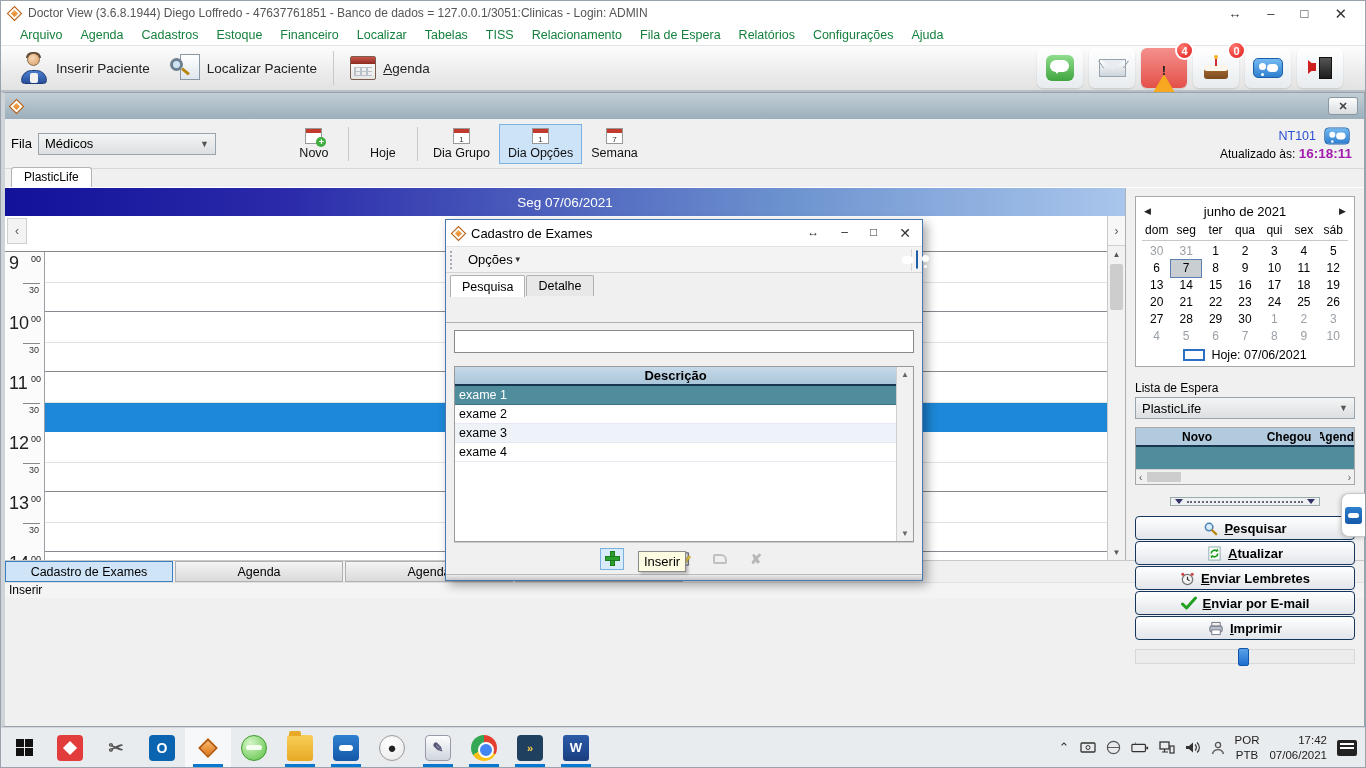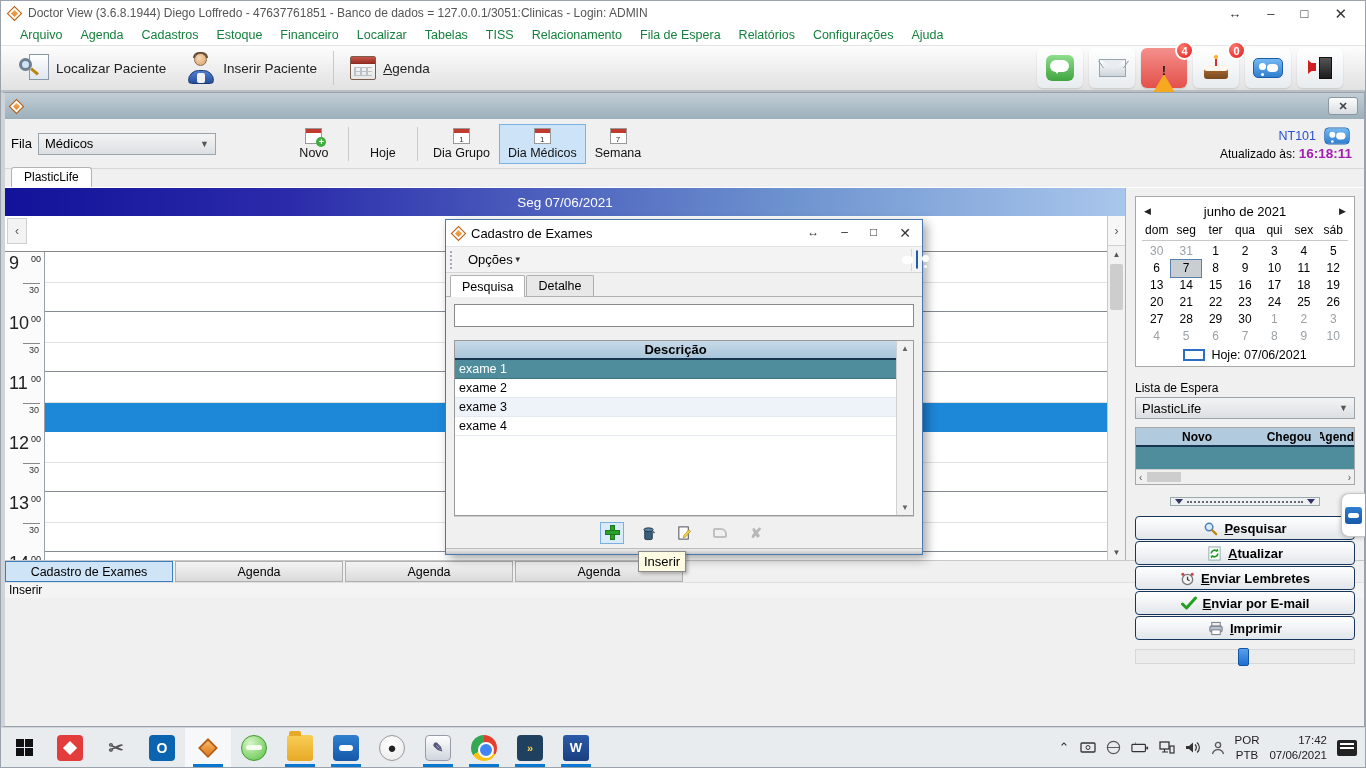--- a/index.html
+++ b/index.html
@@ -151,21 +151,21 @@
   .dlg-titlebar .t { font-size:13px; flex:1; }
   .dlg-ctl { display:flex; gap:22px; padding-right:4px; color:#333; font-size:12px; }
   .dlg-toolbar { height:27px; background:#f3f3f3; border-top:1px solid #e2e2e2; border-bottom:1px solid #d5d5d5; display:flex; align-items:center; padding-left:4px; }
   .grip { width:4px; height:18px; border-left:2px dotted #aab; margin-right:8px; }
   .opcoes { font-size:13px; display:flex; align-items:center; gap:1px; padding:2px 6px; }
   .opcoes .arr { font-size:8px; color:#333; }
   .dlg-toolbar .right { margin-left:auto; border-left:1px solid #d5d5d5; padding:2px 4px; }
   .dlg-tabs { height:23px; display:flex; align-items:flex-end; padding-left:4px; background:#f0f0f0; }
   .dtab { font-size:12.5px; padding:3px 11px; border:1px solid #b0b0b0; border-bottom:none; background:#e8e8e8; border-radius:2px 2px 0 0; margin-right:1px; }
   .dtab.active { background:#fff; height:22px; position:relative; top:1px; padding-top:4px; }
-  .dlg-content { background:#f0f0f0; border-top:1px solid #b0b0b0; padding:7px 8px 0; }
+  .dlg-content { background:#f0f0f0; border-top:1px solid #b0b0b0; padding:7px 8px 0;margin-top:26px; }
   .dlg-input { width:100%; height:23px; border:1px solid #8a8a8a; background:#fff; font-size:13px; padding:0 4px; font-family:"Liberation Sans",sans-serif; }
   .dtable-wrap { margin-top:13px; display:flex; border:1px solid #9a9a9a; background:#fff; height:176px; }
   .dtable { flex:1; }
   .dt-head { height:19px; background:linear-gradient(#c6d9e8,#aac6da); border-bottom:2px solid #17354f; font-weight:bold; font-size:13px; text-align:center; line-height:18px; }
   .dt-row { height:19px; font-size:12.5px; padding-left:4px; line-height:19px; border-bottom:1px solid #e4e9f2; background:#fff; }
   .dt-row:nth-child(odd) { background:#eef3fa; }
   .dt-row.selrow { background:#4f8d9c; color:#fff; border-bottom:1px solid #3d7280; }
   .dt-scroll { width:17px; background:#f1f1f1; border-left:1px solid #d0d0d0; display:flex; flex-direction:column; justify-content:space-between; align-items:center; font-size:8px; color:#666; padding:3px 0; }
   .dlg-btnbar { height:32px; background:#f0f0f0; border-top:1px solid #ccc; margin-top:0; display:flex; align-items:center; justify-content:center; gap:12px; }
   .dbtn { width:24px; height:22px; display:flex; align-items:center; justify-content:center; }
@@ -245,35 +245,35 @@
       <span class="menu-item">TISS</span>
       <span class="menu-item">Relacionamento</span>
       <span class="menu-item">Fila de Espera</span>
       <span class="menu-item">Relatórios</span>
       <span class="menu-item">Configurações</span>
       <span class="menu-item">Ajuda</span>
     </div>
 
   <div class="toolbar">
     <div class="tbtn">
-      <span class="i-searchdoc">
-          <span class="page"></span>
-          <span class="lens"></span>
-          <span class="handle"></span>
-        </span>
-      <span>Localizar Paciente</span>
-    </div>
-    <div class="tbtn">
       <span class="i-person">
           <span class="hair"></span>
           <span class="head"></span>
           <span class="body"></span>
           <span class="shirt"></span>
         </span>
       <span>Inserir Paciente</span>
+    </div>
+    <div class="tbtn">
+      <span class="i-searchdoc">
+          <span class="page"></span>
+          <span class="lens"></span>
+          <span class="handle"></span>
+        </span>
+      <span>Localizar Paciente</span>
     </div>
     <div class="tsep"></div>
     <div class="tbtn">
       <span class="i-cal"></span>
       <span class="uf">Agenda</span>
     </div>
     <div class="toolbar-right">
       <div class="ricon">
           <span class="i-chat"></span>
         </div>
@@ -331,21 +331,21 @@
         <span style="height:16px"></span>
           <span>Hoje</span>
       </div>
       <div class="tsep"></div>
       <div class="abtn">
         <span class="ical-s">1</span>
         <span>Dia Grupo</span>
       </div>
       <div class="abtn sel">
         <span class="ical-s">1</span>
-        <span>Dia Médicos</span>
+        <span>Dia Opções</span>
       </div>
       <div class="abtn">
         <span class="ical-s">7</span>
         <span>Semana</span>
       </div>
       <div class="agright">
         <div class="nt">
             <span>NT101</span>
             <span class="i-people" style="transform:scale(.85)"></span>
           </div>

